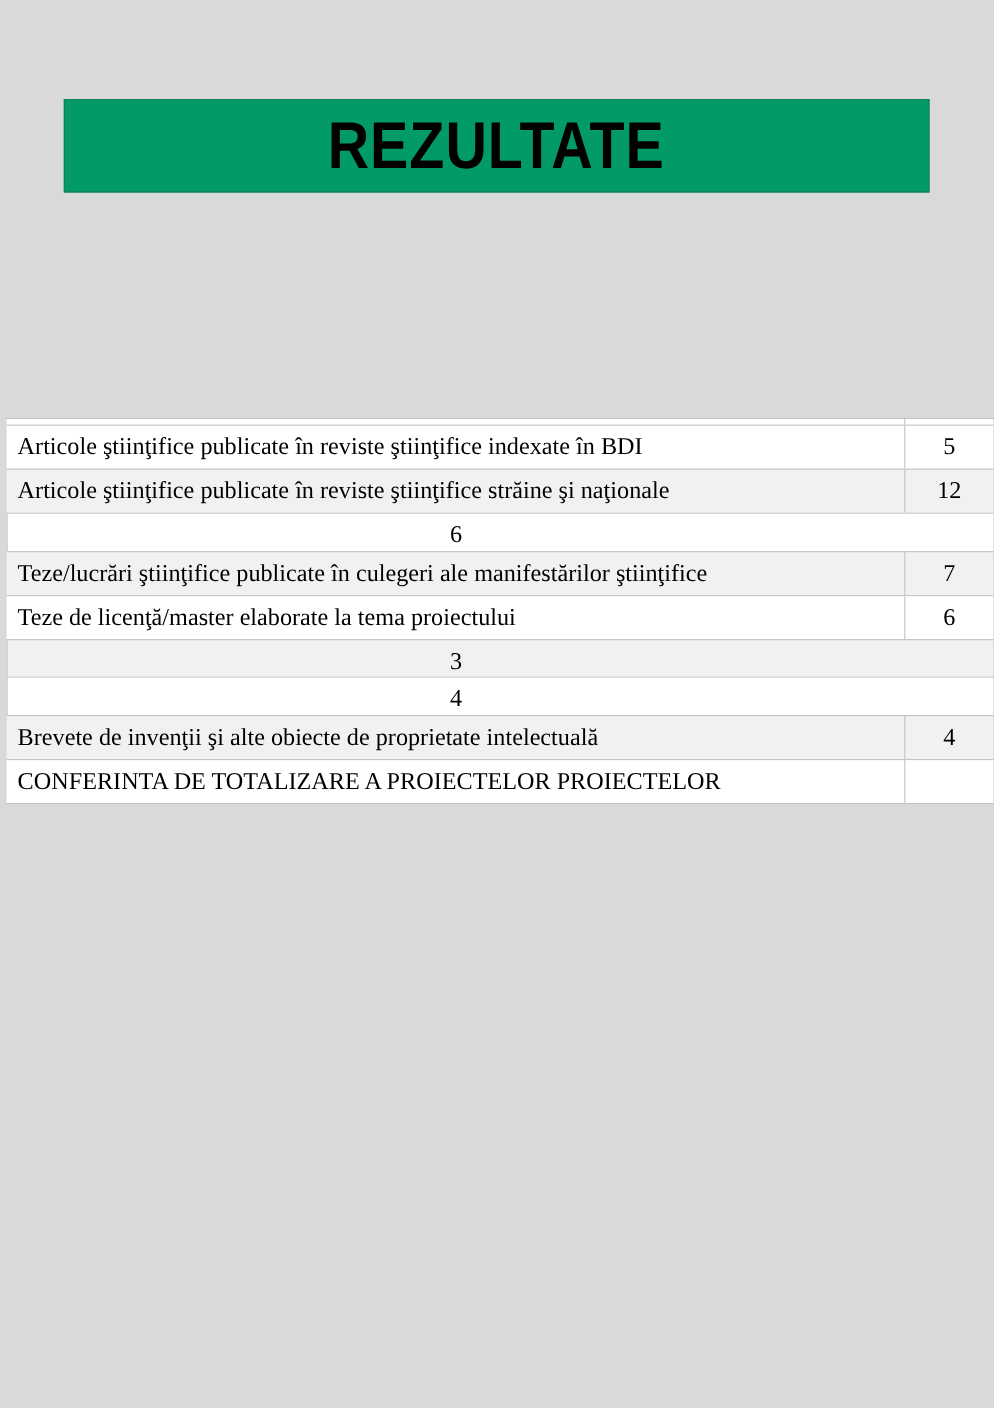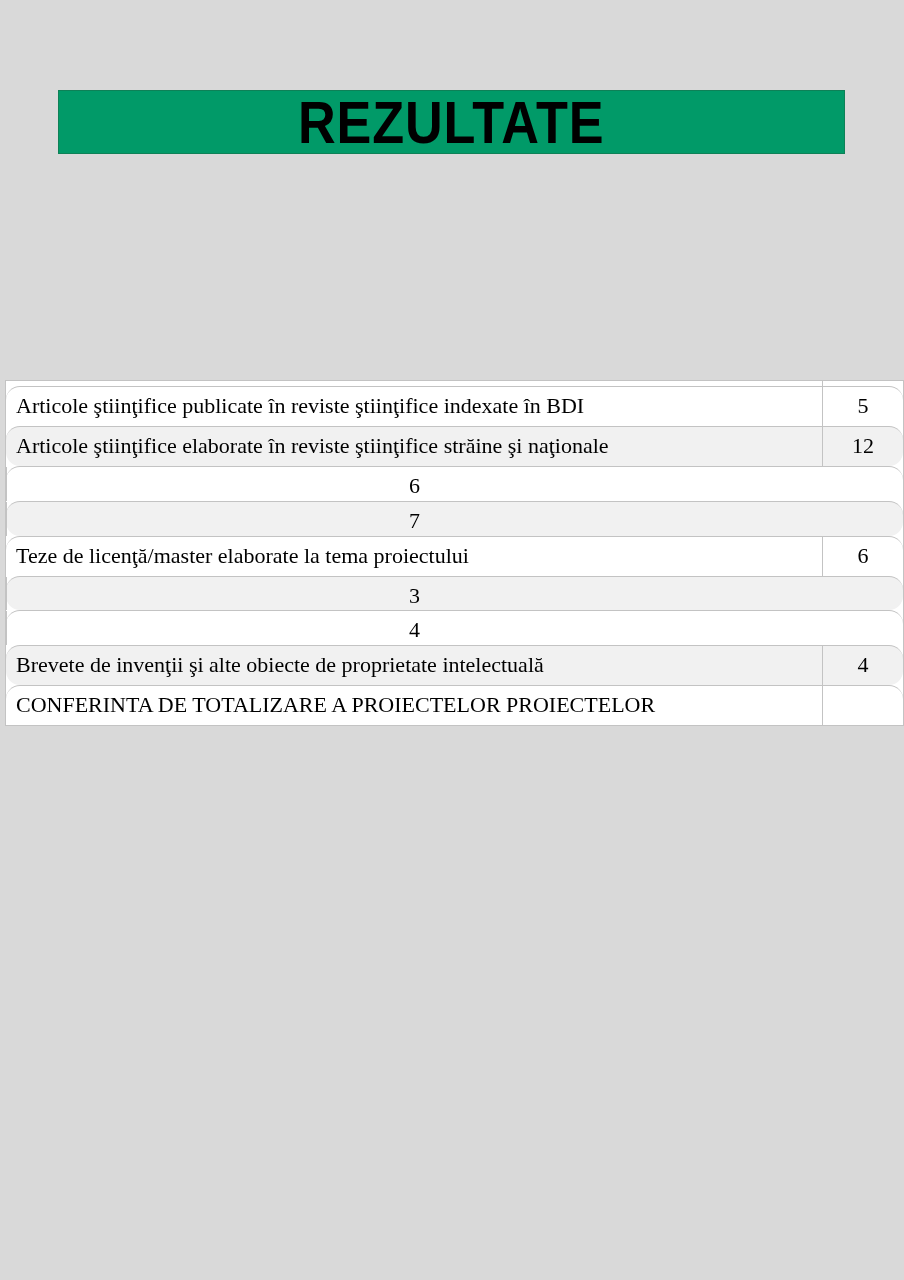--- a/index.html
+++ b/index.html
@@ -16,21 +16,21 @@
     width:904px;height:1280px;
     background:var(--bg);
     position:relative;
     overflow:hidden;
     font-family:"Liberation Serif", serif;
   }
   .slide{position:absolute;inset:0;}
   .banner{
     position:absolute;
     left:58px;top:90px;
-    width:787px;height:64px;
+    width:787px;height:85px;
     background:var(--green);
     border:1px solid var(--green-border);
     box-sizing:border-box;
     display:flex;align-items:center;justify-content:center;
   }
   .banner-title{
     font-family:"Liberation Sans", sans-serif;
     font-weight:700;
     font-size:60px;
     letter-spacing:1px;
@@ -51,21 +51,20 @@
     grid-template-columns:1fr 81px;
     height:5px;
     background:var(--row-odd);
   }
   .sliver .sliver-value{border-left:1px solid var(--border);}
   .t-row{
     display:grid;
     grid-template-columns:1fr 81px;
     border-top:1px solid var(--border);
     background:var(--row-odd);
-    border-radius:14px;
   }
   .t-row.even{background:var(--row-even);}
   .t-label{
     padding:4px 10px 5px 10px;
     font-size:22px;
     line-height:1.36;
     color:var(--ink);
   }
   .t-value{
     border-left:1px solid var(--border);
@@ -90,29 +89,30 @@
       <div class="sliver-label"></div>
       <div class="sliver-value"></div>
     </div>
     <div id="rows-container">
   <div class="t-row odd">
     <div class="t-label">Articole ştiinţifice publicate în reviste ştiinţifice indexate în BDI</div>
     <div class="t-value">5</div>
   </div>
 
   <div class="t-row even">
-    <div class="t-label">Articole ştiinţifice elaborate în reviste ştiinţifice străine şi naţionale</div>
+    <div class="t-label">Articole ştiinţifice publicate în reviste ştiinţifice străine şi naţionale</div>
     <div class="t-value">12</div>
   </div>
 
   <div class="t-row odd">
     <div class="t-value">6</div>
   </div>
 
   <div class="t-row even">
+    <div class="t-label">Teze/lucrări ştiinţifice  publicate în culegeri ale manifestărilor ştiinţifice</div>
     <div class="t-value">7</div>
   </div>
 
   <div class="t-row odd">
     <div class="t-label">Teze de licenţă/master elaborate la tema proiectului</div>
     <div class="t-value">6</div>
   </div>
 
   <div class="t-row even">
     <div class="t-value">3</div>

